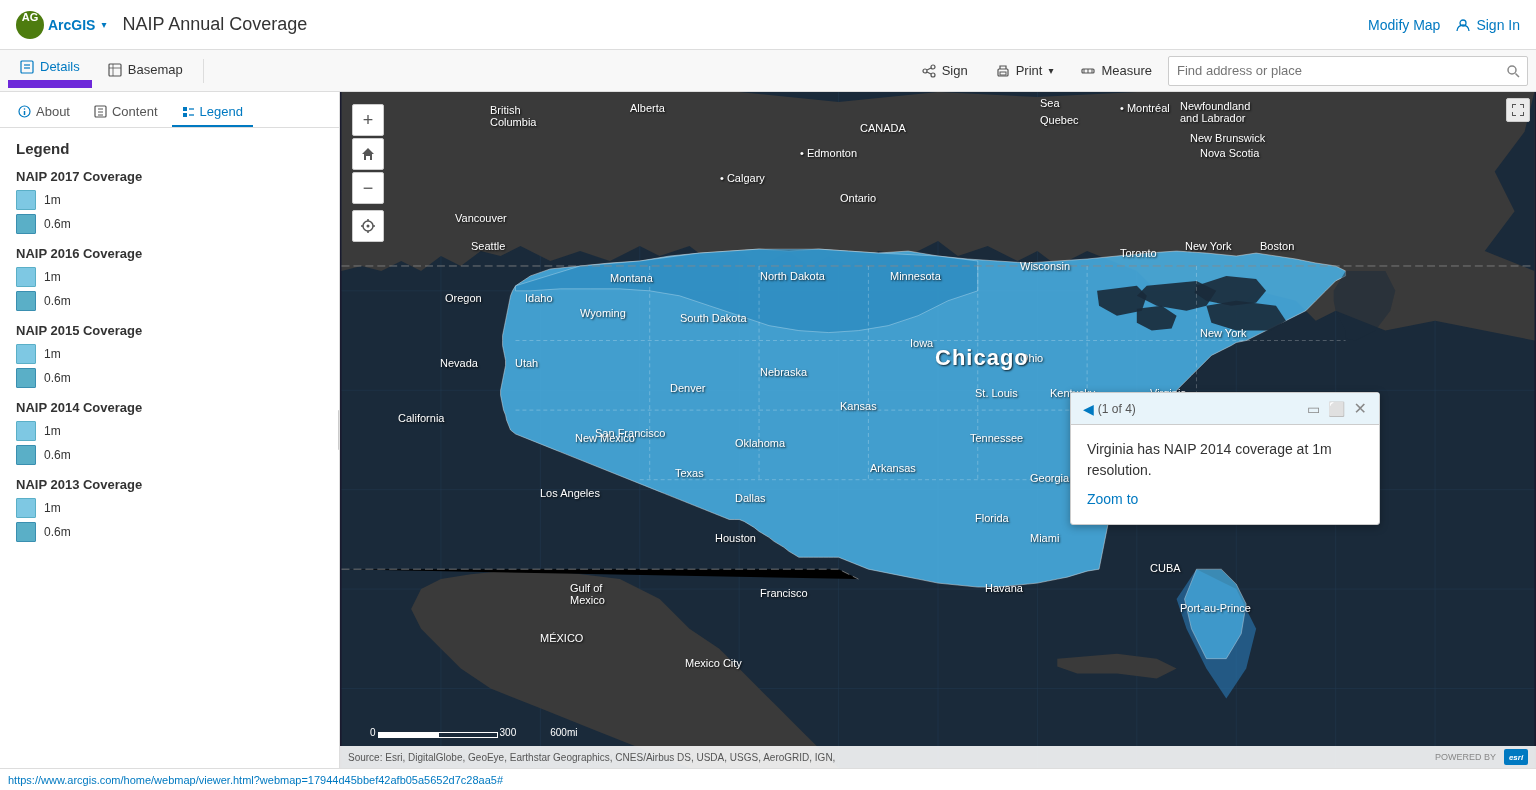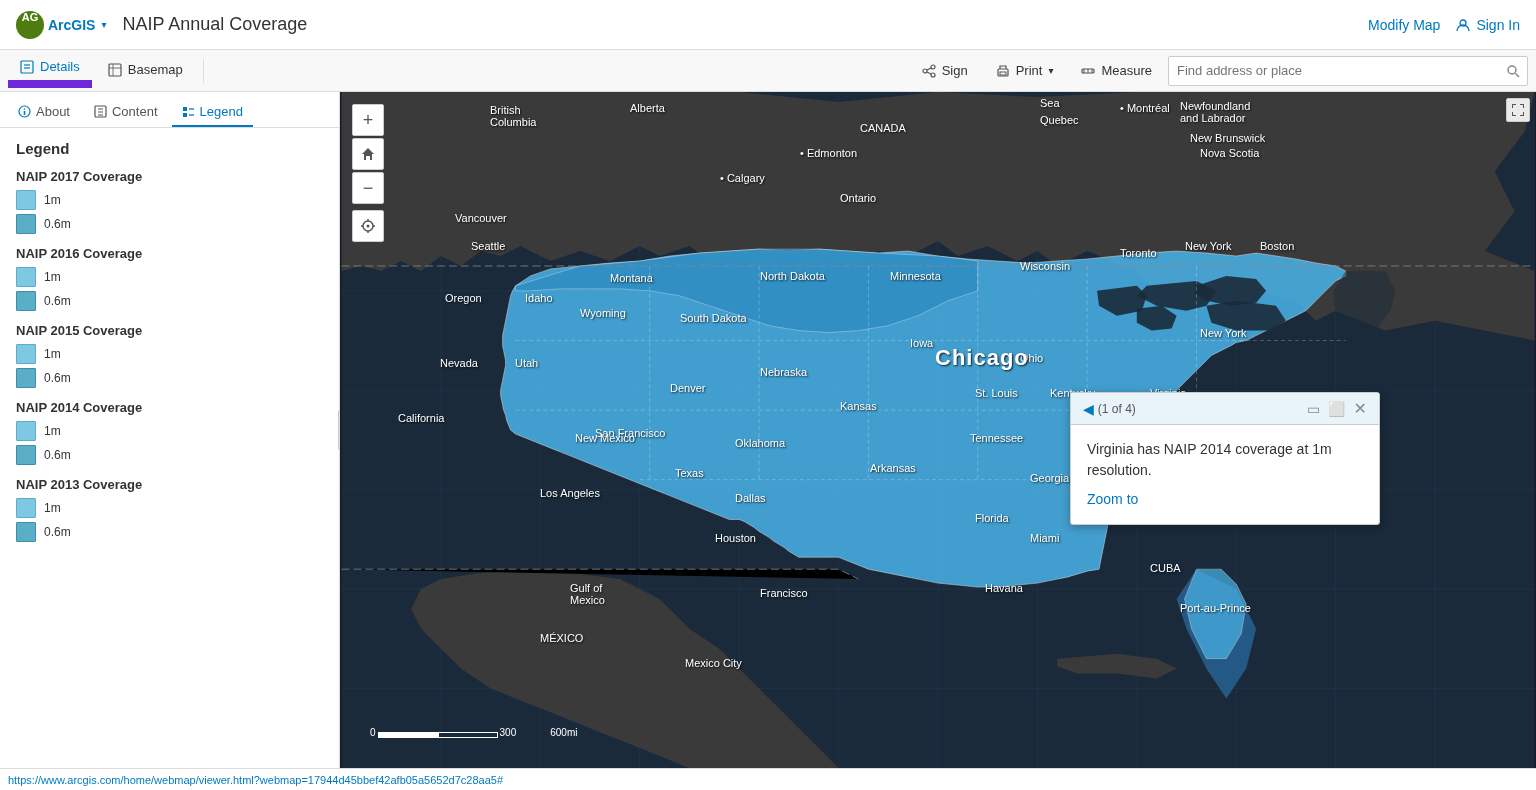--- a/index.html
+++ b/index.html
@@ -779,19 +779,28 @@
         <span style="color:#fff;font-size:10px;">0</span>
         <div style="display:inline-flex; align-items:flex-end; margin-left:2px;">
           <div class="scale-segment" style="width:60px;background:#fff;"></div>
           <div class="scale-segment" style="width:60px;background:transparent;"></div>
         </div>
         <span style="color:#fff;font-size:10px;margin-left:2px;">300</span>
         <span style="color:#fff;font-size:10px;margin-left:34px;">600mi</span>
       </div>
     </div>
 
+    <div style="position:absolute;bottom:0;left:0;right:0;height:22px;background:rgba(255,255,255,0.88);display:flex;align-items:center;padding:0 8px;font-size:10px;color:#555;">
+      <span>Source: Esri, DigitalGlobe, GeoEye, Earthstar Geographics, CNES/Airbus DS, USDA, USGS, AeroGRID, IGN,</span>
+      <div id="esri-logo">
+        <span style="font-size:9px;color:#888;margin-right:4px;">POWERED BY</span>
+        <div id="esri-logo-mark">
+          <span style="font-style:italic;">esri</span>
+        </div>
+      </div>
+    </div>
 
   </div>
 </div>
 
 <div id="status-bar">
   <span>https://www.arcgis.com/home/webmap/viewer.html?webmap=17944d45bbef42afb05a5652d7c28aa5#</span>
 </div>
 
 </body></html>

